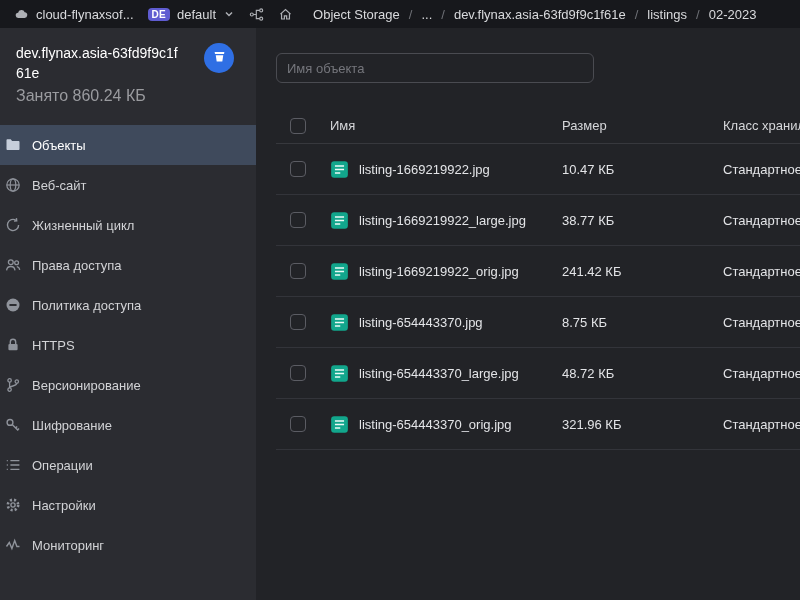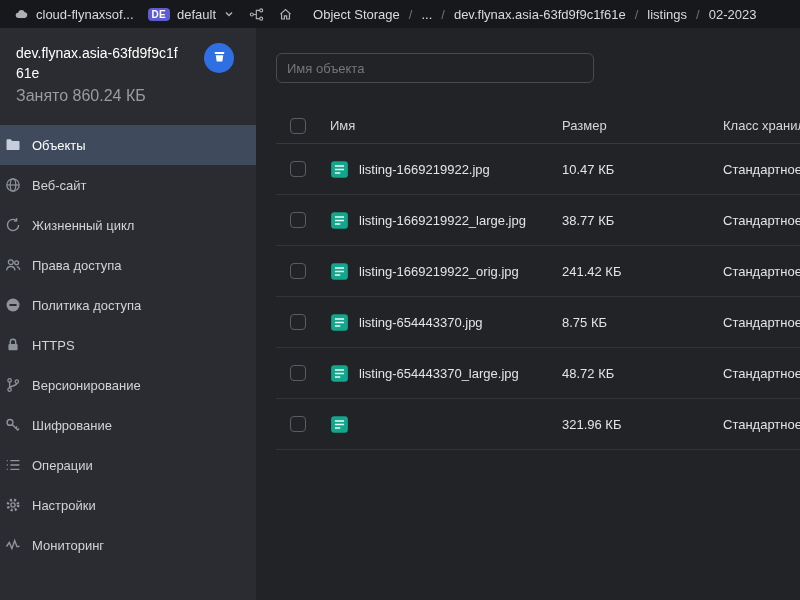--- a/index.html
+++ b/index.html
@@ -322,19 +322,20 @@
 
       <div class="trow">
         <span class="cb"></span>
         <span class="name-cell">
           <span class="fico">
             <svg viewBox="0 0 20 20" width="19" height="19">
                 <rect x="1.2" y="1.2" width="17.6" height="17.6" rx="3.2" fill="#12a68c"></rect>
                 <path d="M5.2 6.4h9.6M5.2 10h9.6M5.2 13.6h5.6" stroke="#eafaf6" stroke-width="1.5"></path>
               </svg>
           </span>
+          <span>listing-654443370_orig.jpg</span>
         </span>
         <span>321.96 КБ</span>
         <span>Стандартное</span>
       </div>
     </div>
   </div>
 </div>
 
 </body></html>

